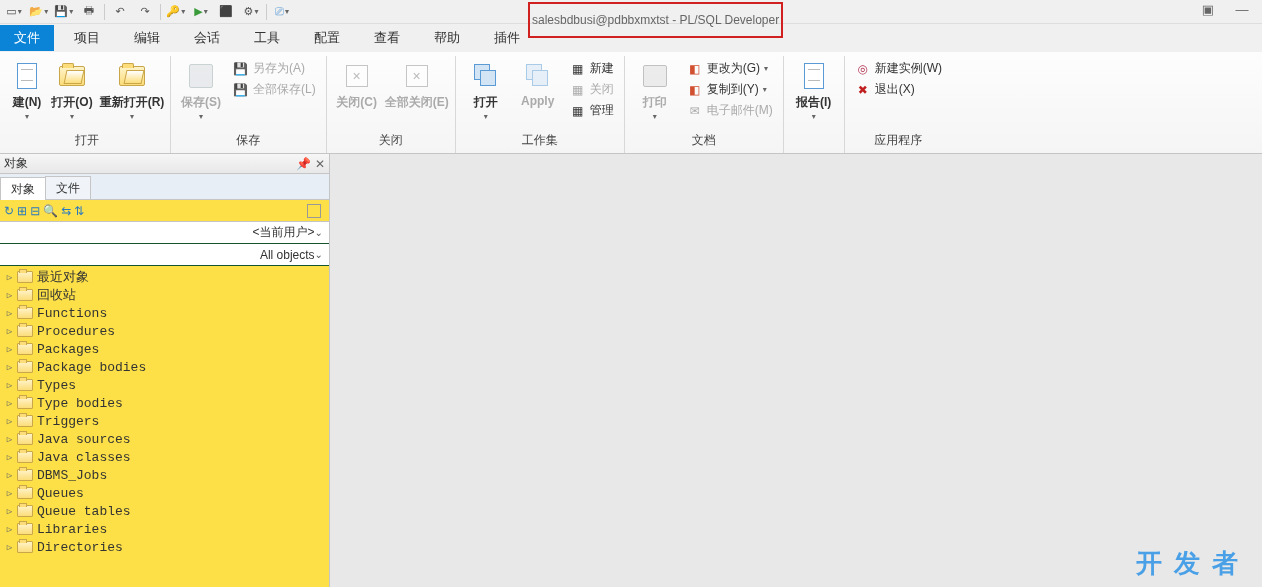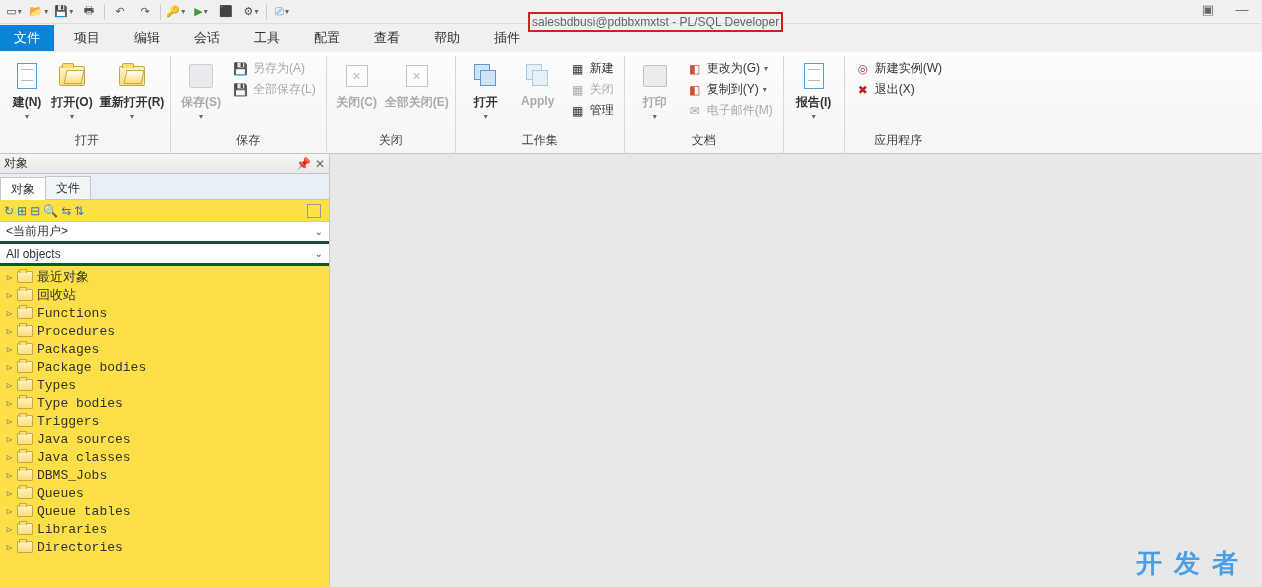--- a/index.html
+++ b/index.html
@@ -4,21 +4,21 @@
 <style>
 * { box-sizing: border-box; margin: 0; padding: 0; }
 body { font-family: "Microsoft YaHei", "Segoe UI", Tahoma, sans-serif; font-size: 12px; background: #f0f0f0; color: #333; width: 1262px; height: 587px; overflow: hidden; position: relative; }
 
 
 .titlebar { height: 24px; background: #f0f0f0; display: flex; align-items: center; position: relative; border-bottom: 1px solid #ddd; }
 .titlebar-left { display: flex; align-items: center; gap: 1px; padding-left: 2px; }
 .tb-icon { width: 24px; height: 22px; display: inline-flex; align-items: center; justify-content: center; font-size: 11px; color: #555; }
 .tb-icon.dd::after { content: "▾"; font-size: 8px; margin-left: 1px; color: #666; }
 .tb-sep { width: 1px; height: 16px; background: #ccc; margin: 0 2px; }
-.title-text-wrap { position: absolute; left: 528px; top: 12px; border: 2px solid #d02020; padding: 0 2px; height: 20px; display: flex; align-items: center; }
+.title-text-wrap { position: absolute; left: 528px; top: 2px; border: 2px solid #d02020; padding: 0 2px; height: 36px; display: flex; align-items: center; }
 .title-text { font-size: 12px; color: #666; }
 .win-btn { position: absolute; right: 10px; top: 2px; display: flex; gap: 14px; }
 .win-btn span { width: 20px; text-align: center; color: #666; font-size: 13px; }
 
 
 .menubar { height: 28px; display: flex; align-items: center; gap: 6px; background: #f0f0f0; padding-left: 0; }
 .menuitem { padding: 4px 14px; font-size: 13px; color: #333; }
 .menuitem.active { background: #0b84d8; color: #fff; }
 
 
@@ -56,21 +56,21 @@
 .objects { width: 330px; background: #fde047; border-right: 1px solid #c5c5c5; display: flex; flex-direction: column; }
 .obj-head { height: 20px; background: linear-gradient(#f6f6f6,#e8e8e8); border-bottom: 1px solid #c5c5c5; display: flex; align-items: center; padding: 0 4px; font-size: 12px; }
 .obj-head .right { margin-left: auto; display: flex; gap: 4px; color: #666; }
 .obj-head .right span { cursor: default; }
 .obj-tabs { display: flex; border-bottom: 1px solid #c5c5c5; background: #e7eef6; }
 .obj-tab { padding: 3px 10px 2px; font-size: 12px; background: #f0f4f9; border: 1px solid #c5c5c5; border-bottom: none; margin-right: -1px; margin-top: 2px; }
 .obj-tab.active { background: #fff; position: relative; top: 1px; }
 .obj-toolbar { height: 22px; display: flex; align-items: center; gap: 3px; padding: 0 4px; border-bottom: 1px solid #c5c5c5; }
 .obj-toolbar span { font-size: 12px; }
 .obj-toolbar .sq { width: 14px; height: 14px; border: 1px solid #999; margin-left: auto; margin-right: 4px; }
-.obj-drop { height: 22px; border-bottom: 3px solid #14532d; display: flex; align-items: center; padding: 0 6px; justify-content: space-between; background: #fff; }
+.obj-drop { height: 22px; border-bottom: 1px solid #14532d; display: flex; align-items: center; padding: 0 6px; justify-content: flex-end; background: #fff; }
 .obj-drop .arr { color: #555; font-size: 10px; }
 .obj-search { height: 24px; display: flex; align-items: center; gap: 2px; padding: 2px; border-bottom: 1px solid #c5c5c5; }
 .obj-search input { flex: 1; height: 20px; border: 1px solid #c5c5c5; padding: 0 4px; font-size: 12px; font-style: italic; color: #888; }
 .obj-search .btn { height: 20px; padding: 0 4px; border: 1px solid #c5c5c5; background: #f0f0f0; font-size: 11px; display: flex; align-items: center; }
 .tree { flex: 1; overflow: auto; padding: 2px 0; font-family: "SimSun","Courier New",monospace; font-size: 13px; }
 .tree-row { display: flex; align-items: center; height: 18px; padding-left: 4px; gap: 2px; white-space: nowrap; }
 .tree-row .exp { width: 11px; height: 11px; display: inline-flex; align-items: center; justify-content: center; font-size: 9px; color: #666; }
 .tree-row .fld { width: 16px; height: 12px; border: 1px solid #caa64a; background: linear-gradient(#fff3c8,#fcdd7a); border-radius: 1px; position: relative; margin-right: 2px; flex-shrink:0;}
 .tree-row .fld::before { content: ""; position: absolute; top: -3px; left: 1px; width: 6px; height: 3px; background: #fcdd7a; border: 1px solid #caa64a; border-bottom: none; }
 .main { flex: 1; background: #e8e8e8; position: relative; }

